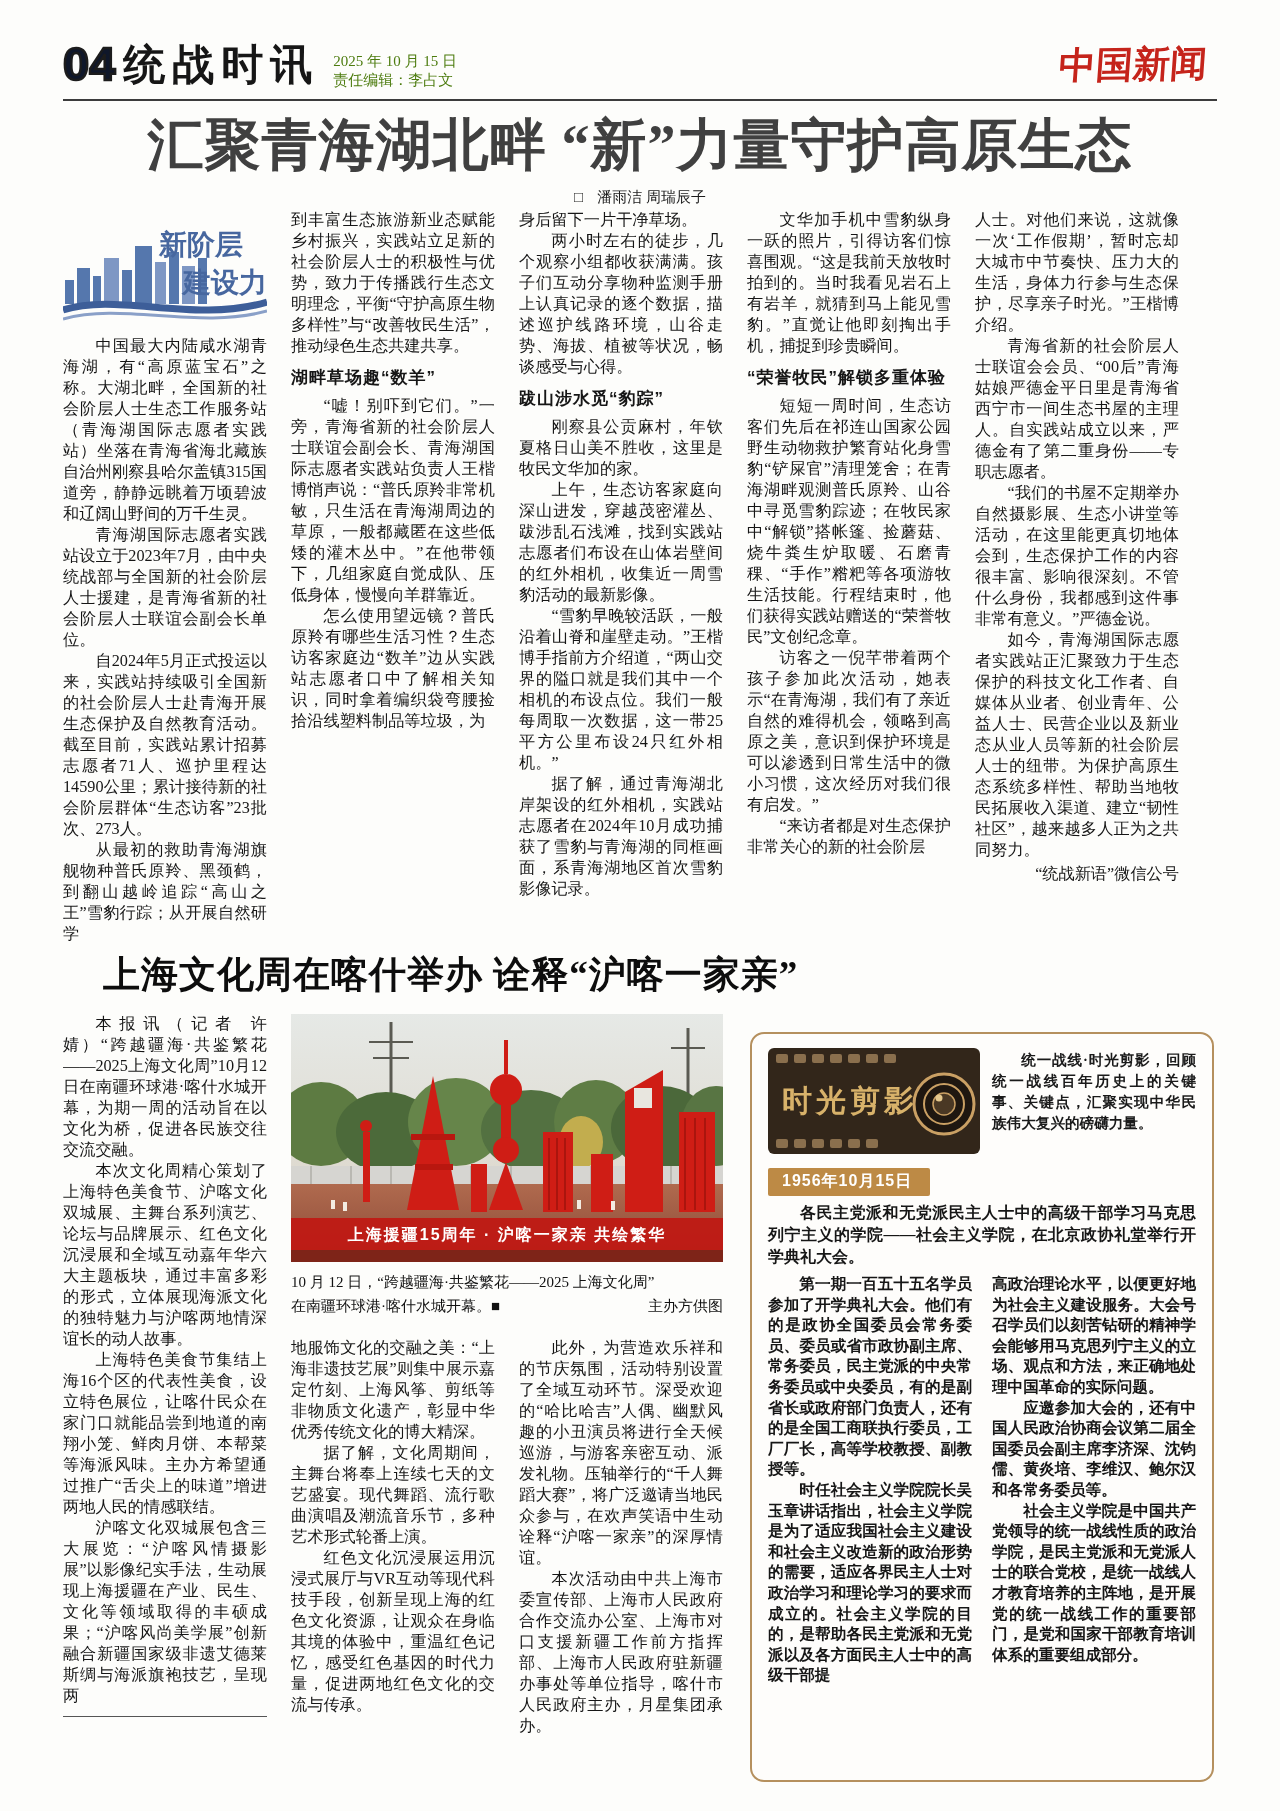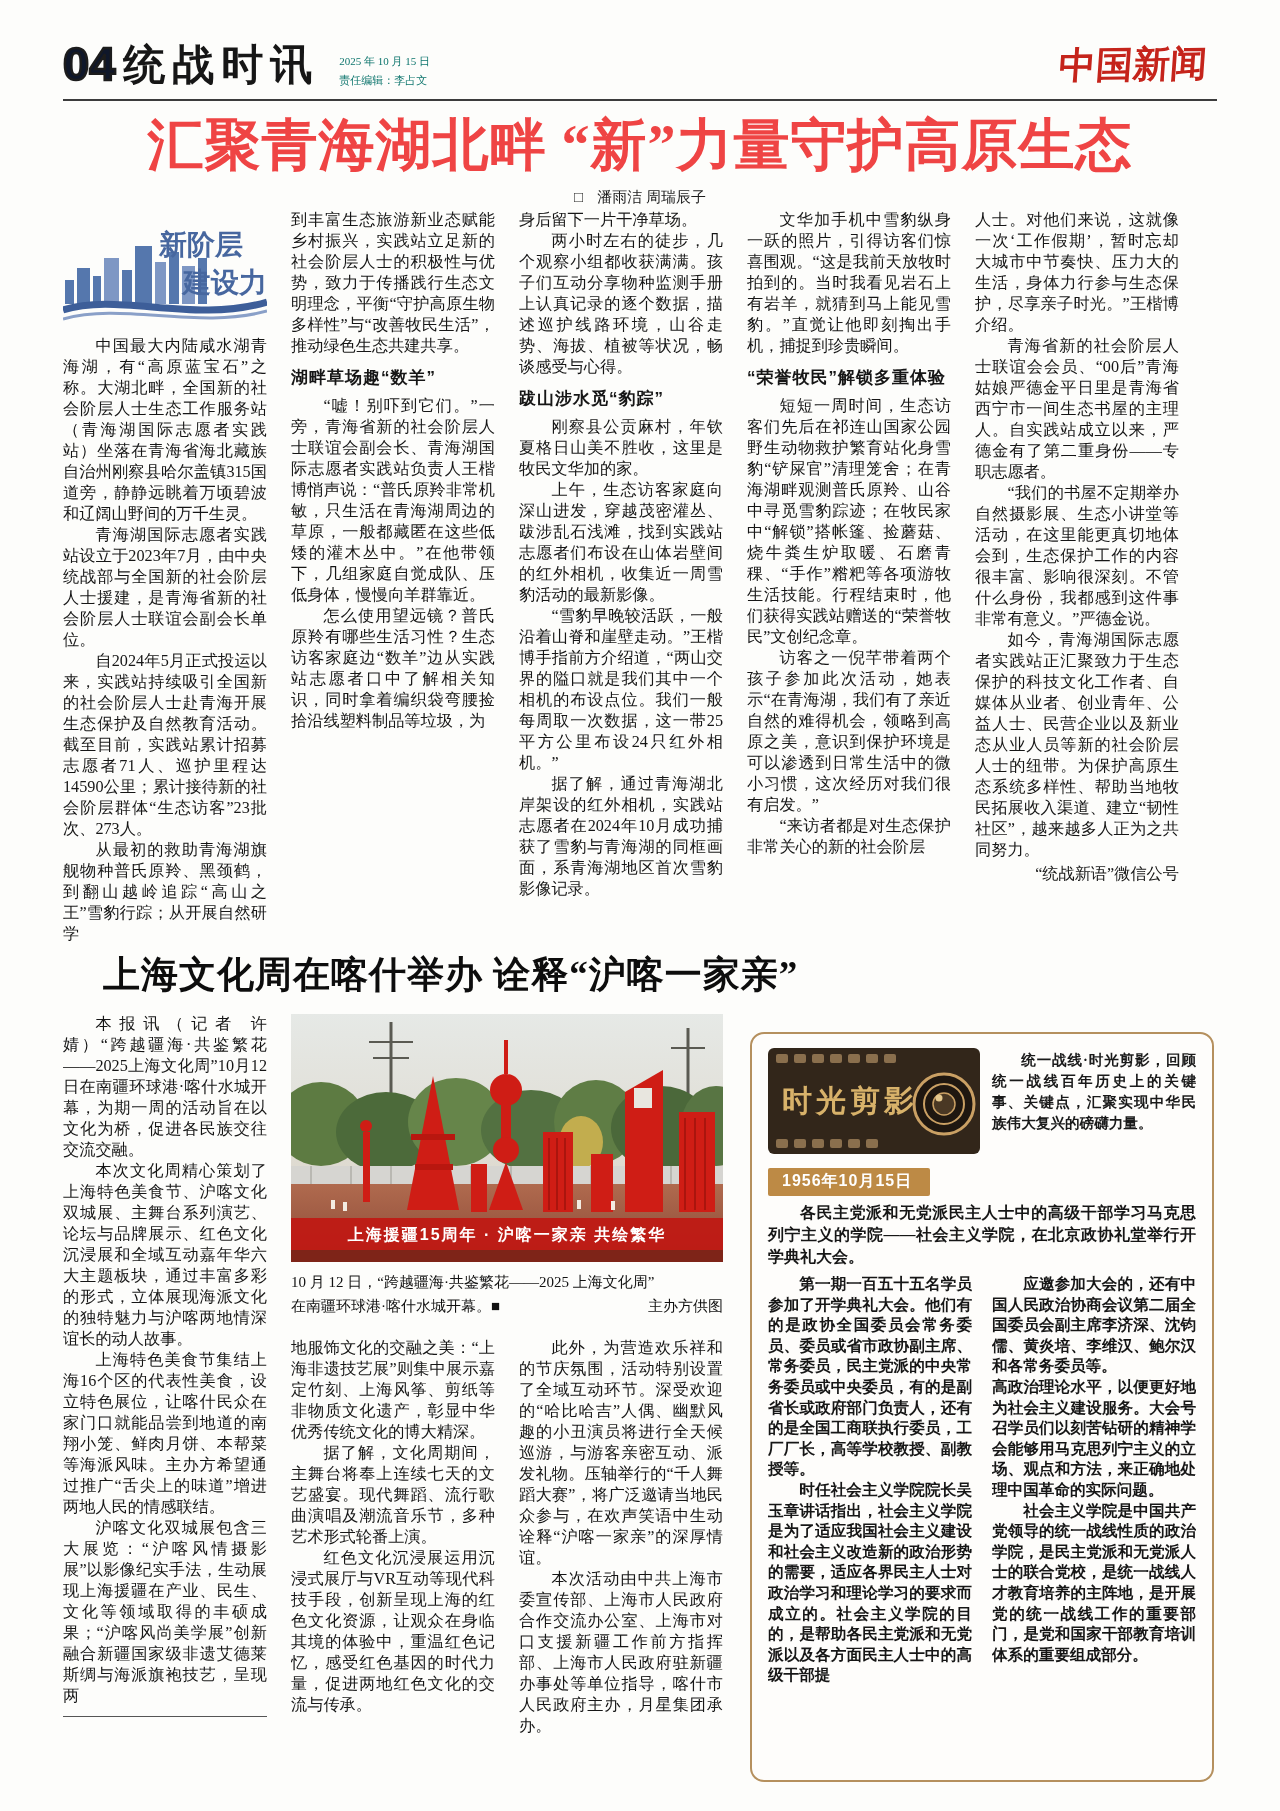--- a/index.html
+++ b/index.html
@@ -13,33 +13,33 @@
   .pageno{
     display:inline-block;font-size:47px;font-weight:bold;line-height:52px;
     color:#0f172a;-webkit-text-stroke:2.5px #1c1c1c;text-shadow:0 0 1px #1c1c1c;
     vertical-align:top;font-family:"Liberation Sans",sans-serif;
   }
   .section-title{
     display:inline-block;font-size:42px;font-weight:bold;letter-spacing:7px;
     line-height:54px;vertical-align:top;margin-left:4px;
   }
   .date-block{
-    display:inline-block;vertical-align:top;margin-left:16px;margin-top:14px;
-    font-size:11px;line-height:19px;color:#0f766e;
+    display:inline-block;vertical-align:top;margin-left:10px;margin-top:14px;
+    font-size:15px;line-height:19px;color:#4d7c0f;
   }
   .brand{
     position:absolute;right:10px;top:2px;color:#c5241b;font-size:37px;
     font-weight:bold;letter-spacing:0px;transform:skewX(-5deg) rotate(-1deg);
     font-family:"Liberation Serif",serif;
   }
   .mast-rule{position:absolute;left:63px;top:99px;width:1154px;height:0;border-top:2px solid #3c3c3c;}
   
   .headline1{
     position:absolute;left:63px;top:108px;width:1154px;text-align:center;
-    font-size:56px;font-weight:900;letter-spacing:1px;white-space:nowrap;color:#ef4444;
+    font-size:56px;font-weight:900;letter-spacing:1px;white-space:nowrap;color:#404040;
   }
   .byline{position:absolute;left:63px;top:188px;width:1154px;text-align:center;font-size:15px;color:#1c1c1c;}
   .byline .marker{margin-right:14px;}
   
   .ncol{
     position:absolute;width:204px;top:210px;height:742px;overflow:hidden;
     font-size:16.2px;line-height:21px;text-align:justify;text-justify:inter-ideograph;
   }
   .ncol .blk{margin:0;}
   .blk.p{text-indent:2em;}
@@ -304,18 +304,18 @@
     <div class="sbox-intro">统一战线·时光剪影，回顾统一战线百年历史上的关键事、关键点，汇聚实现中华民族伟大复兴的磅礴力量。</div>
   </div>
   <div class="sbox-tag">1956年10月15日</div>
   <div class="sbox-lead">各民主党派和无党派民主人士中的高级干部学习马克思列宁主义的学院——社会主义学院，在北京政协礼堂举行开学典礼大会。</div>
   <div class="sbox-cols">
     <div class="sbox-col">
         <div class="blk p">第一期一百五十五名学员参加了开学典礼大会。他们有的是政协全国委员会常务委员、委员或省市政协副主席、常务委员，民主党派的中央常务委员或中央委员，有的是副省长或政府部门负责人，还有的是全国工商联执行委员，工厂厂长，高等学校教授、副教授等。</div>
         <div class="blk p">时任社会主义学院院长吴玉章讲话指出，社会主义学院是为了适应我国社会主义建设和社会主义改造新的政治形势的需要，适应各界民主人士对政治学习和理论学习的要求而成立的。社会主义学院的目的，是帮助各民主党派和无党派以及各方面民主人士中的高级干部提</div>
       </div>
     <div class="sbox-col">
+        <div class="blk pc">高政治理论水平，以便更好地为社会主义建设服务。大会号召学员们以刻苦钻研的精神学会能够用马克思列宁主义的立场、观点和方法，来正确地处理中国革命的实际问题。</div>
         <div class="blk p">应邀参加大会的，还有中国人民政治协商会议第二届全国委员会副主席李济深、沈钧儒、黄炎培、李维汉、鲍尔汉和各常务委员等。</div>
-        <div class="blk pc">高政治理论水平，以便更好地为社会主义建设服务。大会号召学员们以刻苦钻研的精神学会能够用马克思列宁主义的立场、观点和方法，来正确地处理中国革命的实际问题。</div>
         <div class="blk p">社会主义学院是中国共产党领导的统一战线性质的政治学院，是民主党派和无党派人士的联合党校，是统一战线人才教育培养的主阵地，是开展党的统一战线工作的重要部门，是党和国家干部教育培训体系的重要组成部分。</div>
       </div>
   </div>
 </div>
 
 </body></html>

